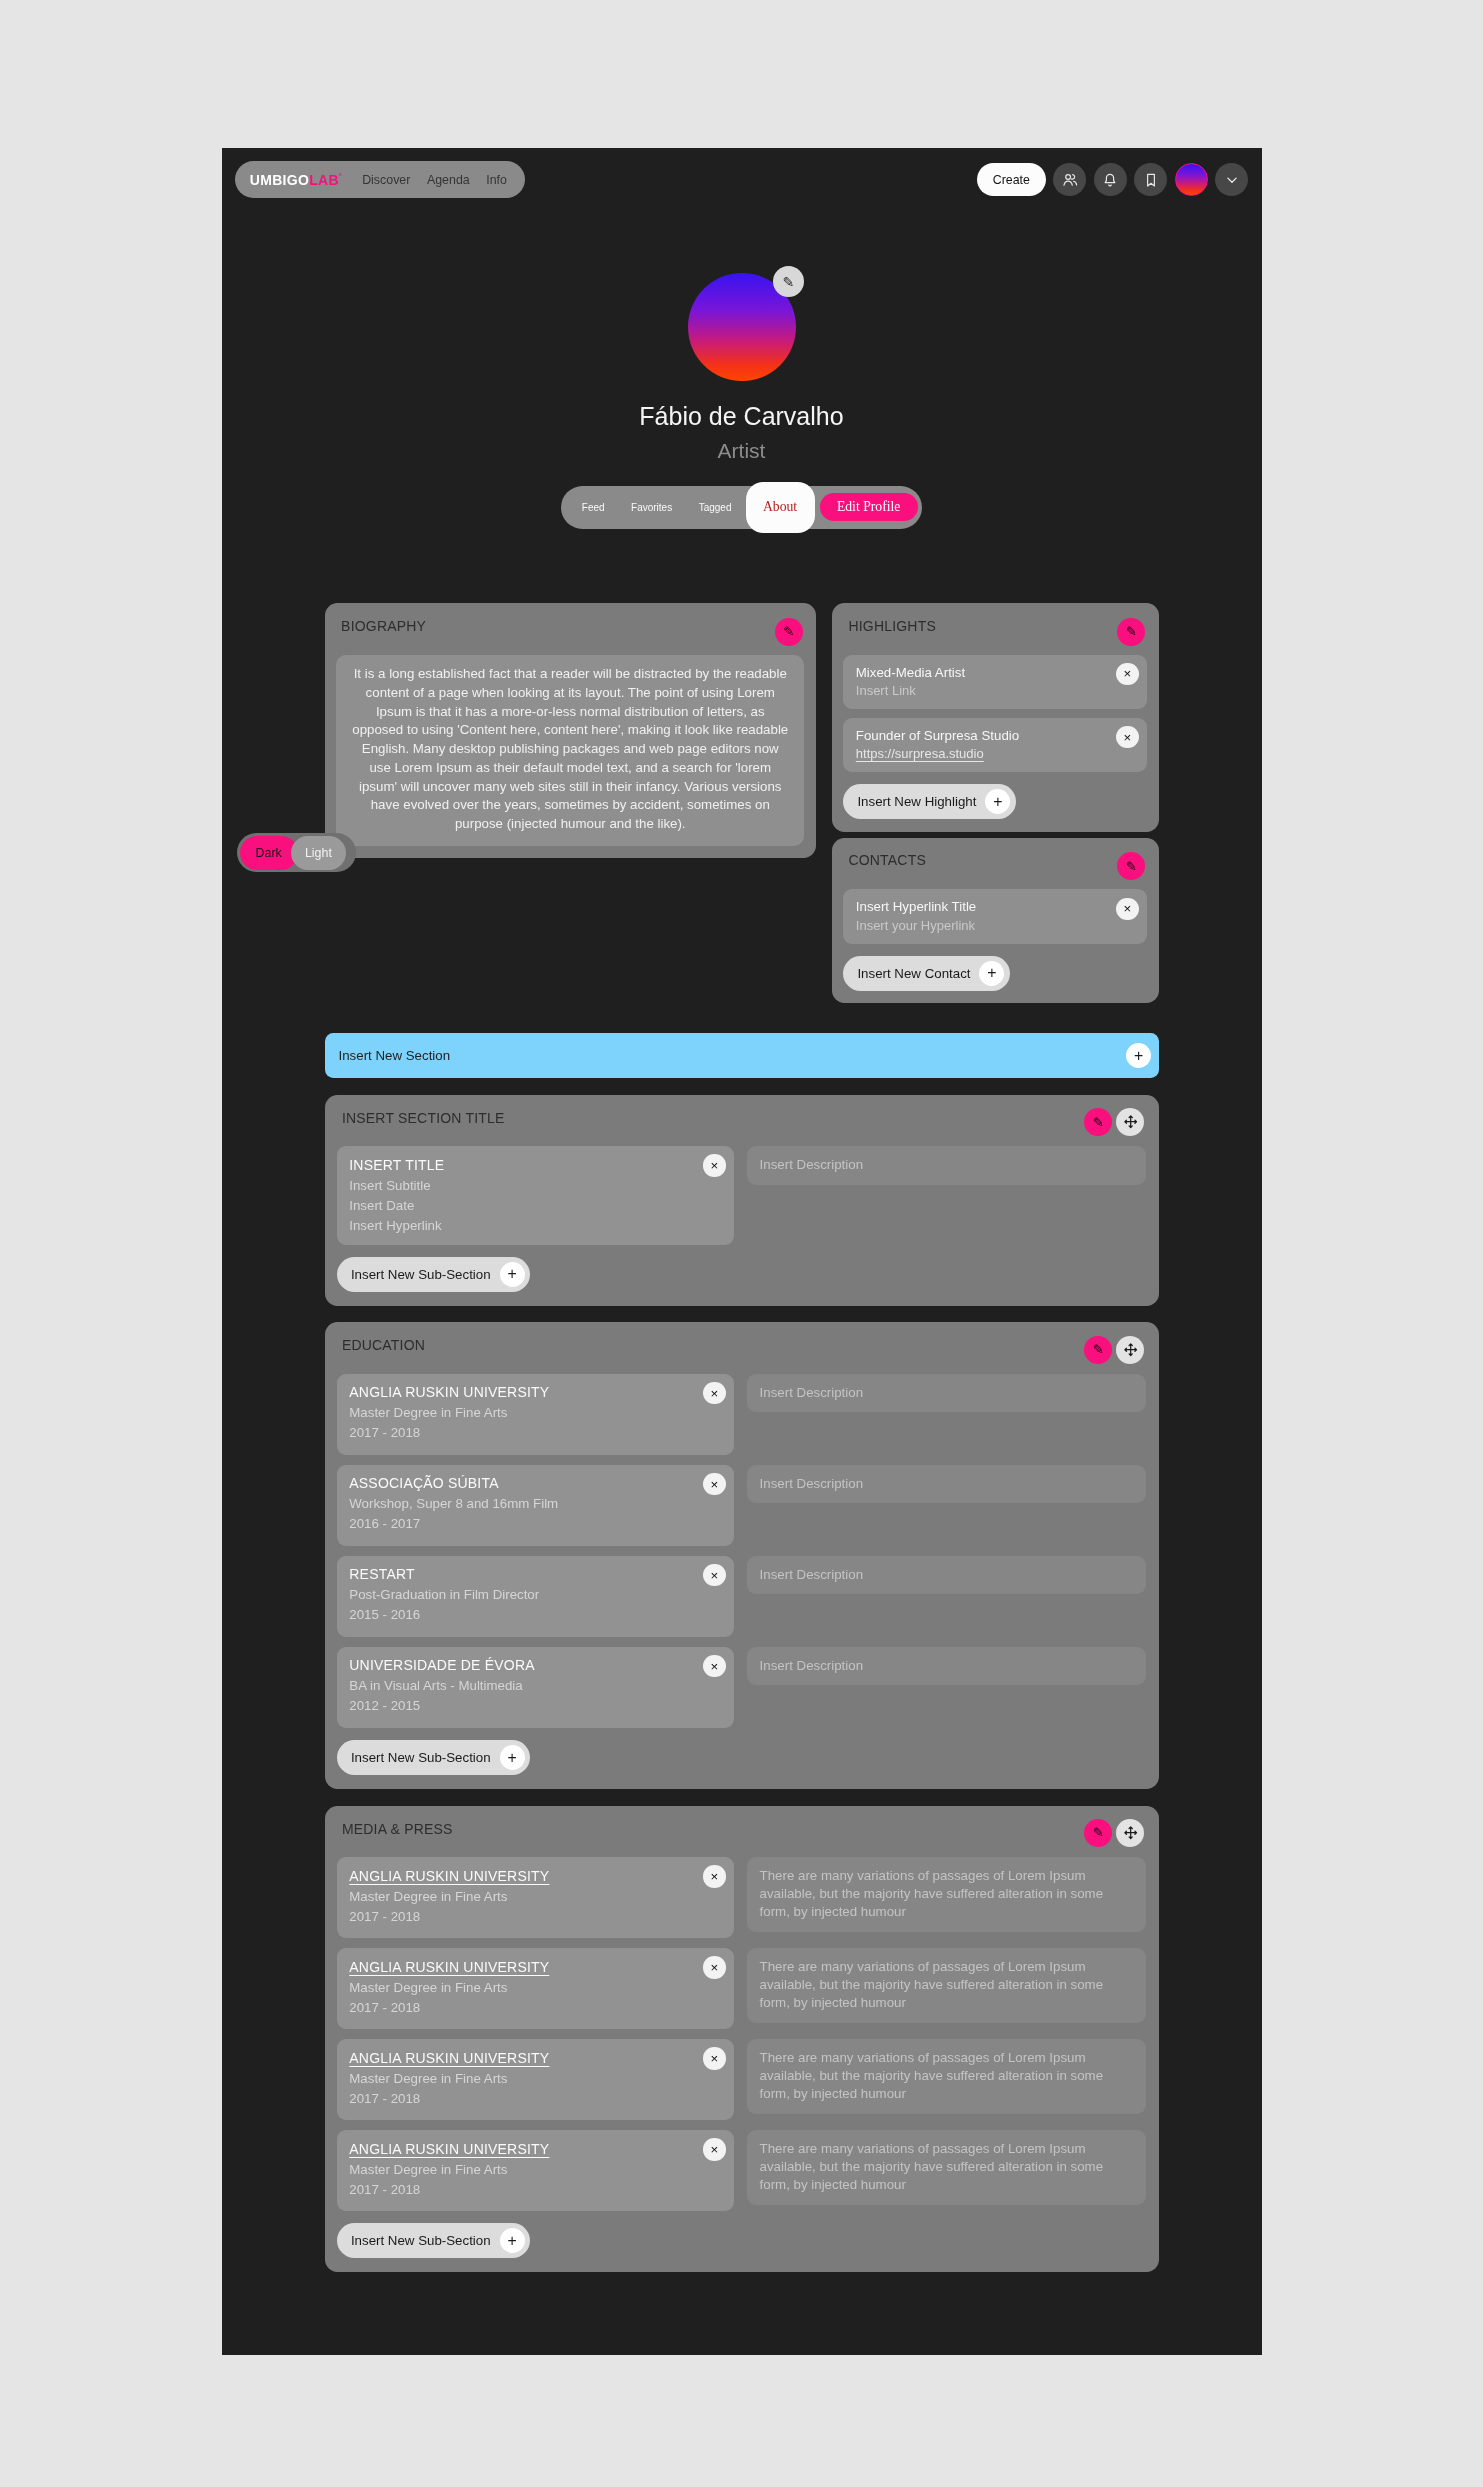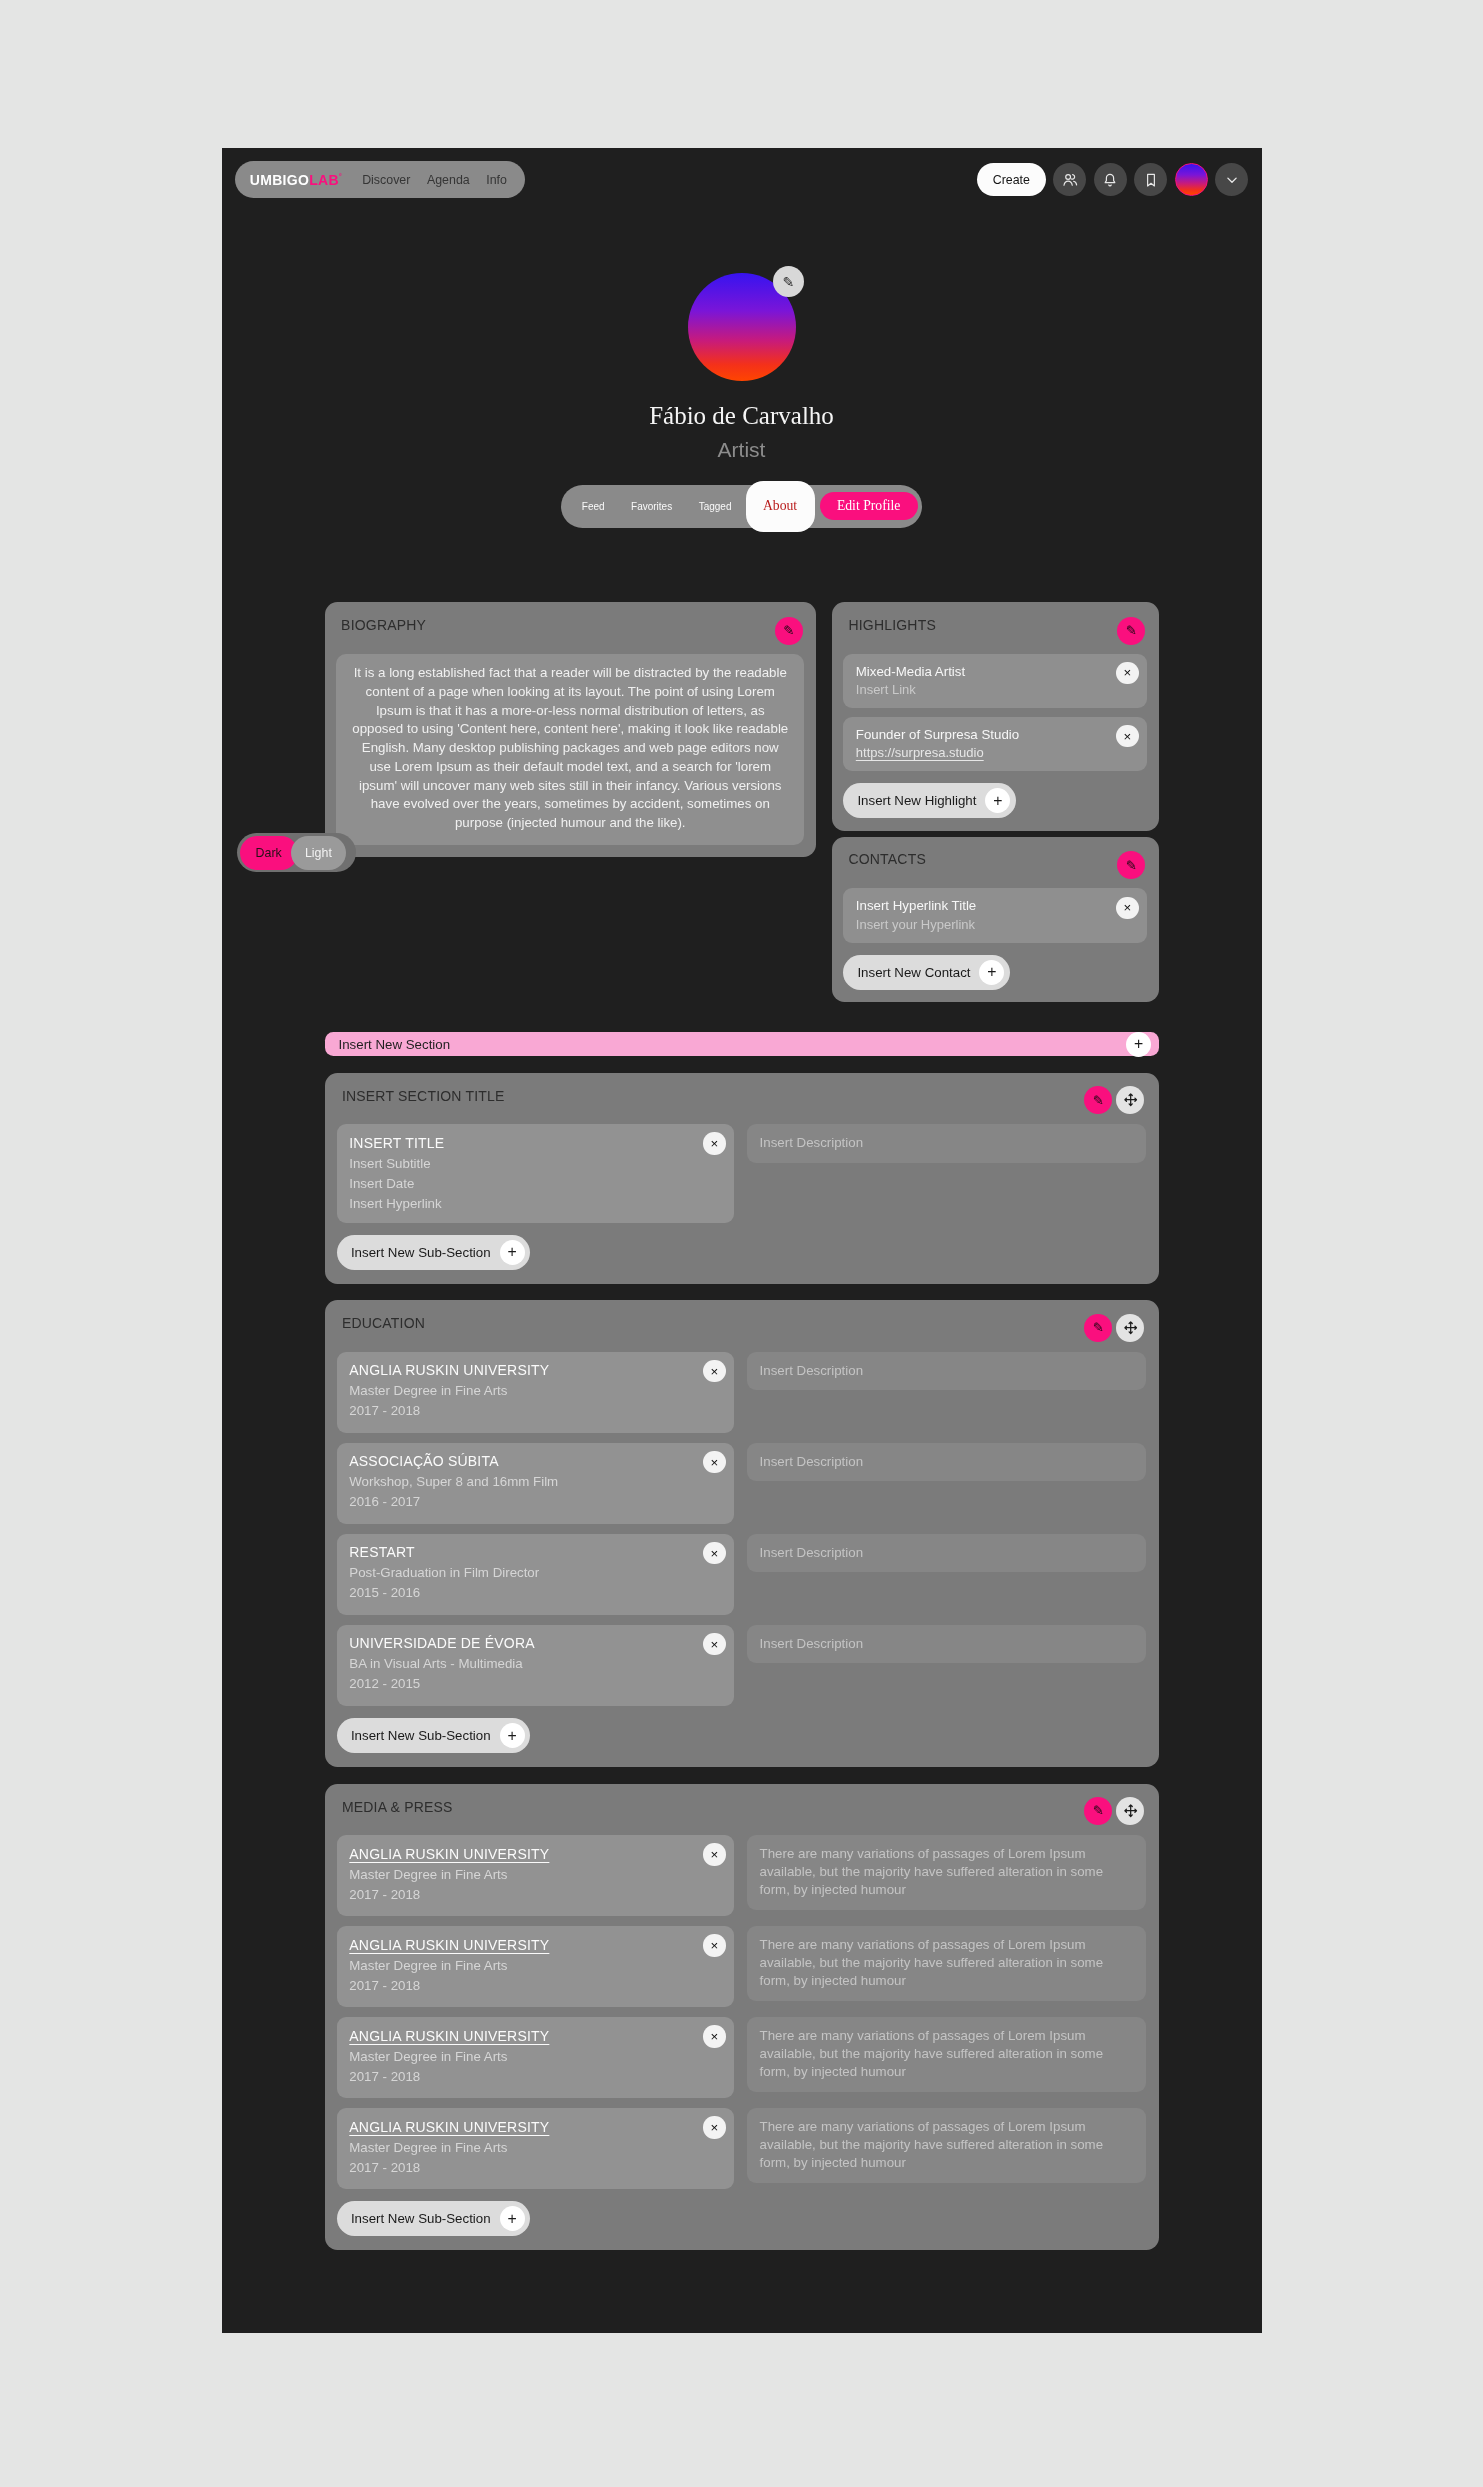--- a/index.html
+++ b/index.html
@@ -27,21 +27,21 @@
     background:linear-gradient(180deg,#3713F0 0%,#7A15D8 35%,#C61A7E 62%,#F43119 85%,#FF4500 100%); }
 
   
   .profile-head { display:flex; flex-direction:column; align-items:center; margin-top:61px; }
   .avatar-wrap { position:relative; width:108px; height:108px; }
   .avatar-big { width:108px; height:108px; border-radius:50%;
     background:linear-gradient(180deg,#3713F0 0%,#7A15D8 35%,#C61A7E 62%,#F43119 85%,#FF4500 100%); }
   .avatar-edit { position:absolute; top:-6.6px; right:-8.3px; width:31px; height:31px;
     border-radius:50%; background:#D8D8D8; border:none; cursor:pointer;
     font-size:14px; color:#1D1D1D; display:flex; align-items:center; justify-content:center; }
-  .profile-name { margin-top:21.6px; font-size:25px; font-weight:500; color:#F5F5F5;font-family:Liberation Serif, serif; }
+  .profile-name { margin-top:21.6px; font-size:25px; font-weight:500; color:#F5F5F5; }
   .profile-role { margin-top:7.5px; font-size:21px; color:#8C8C8C; }
 
   
   .tabs-row { display:flex; justify-content:center; margin-top:23px; }
   .tabs-pill { display:flex; align-items:center; background:#8A8A8A; height:43px;
     border-radius:21.6px; padding:0 4.1px 0 8.3px; gap:1.7px; }
   .tab { font-size:10px; color:#FAFAFA; padding:0 12.4px; background:none; border:none;
     cursor:pointer; font-family:inherit; height:35px; }
   .tab-active { background:#FCFCFC; color:#b91c1c; border:none; font-size:13.7px;
     height:51px; padding:0 17.4px; border-radius:17.4px; cursor:pointer; font-family:Liberation Serif, serif; }
@@ -83,22 +83,22 @@
 
   
   .theme-toggle { position:absolute; top:685px; left:15.8px; display:flex; align-items:center;
     background:#707070; border-radius:20px; height:39px; padding:2.5px 10px 2.5px 2.5px; z-index:5; }
   .toggle-dark { background:#FA0F7E; color:#251016; border:none; border-radius:17.4px;
     height:34px; padding:0 15.8px; font-size:12.4px; cursor:pointer; font-family:inherit; }
   .toggle-light { background:#9A9A9A; color:#F2F2F2; border:none; border-radius:17.4px;
     height:34px; padding:0 14px; font-size:12.4px; cursor:pointer; font-family:inherit; margin-left:-6.6px; }
 
   
-  .insert-bar { margin-top:30px; width:100%; background:#f9a8d4; border:none; border-radius:8.3px;
-    height:24px; display:flex; align-items:center; justify-content:space-between;
+  .insert-bar { margin-top:30px; width:100%; background:#7dd3fc; border:none; border-radius:8.3px;
+    height:45px; display:flex; align-items:center; justify-content:space-between;
     padding:0 7.5px 0 14px; cursor:pointer; font-family:inherit; }
   .insert-bar-label { font-size:13.3px; color:#1F1F1F; }
 
   
   .content-section { margin-top:16.6px; background:#7B7B7B; border-radius:12.4px; padding:10.8px 12.4px 14px; }
   .entry-row { display:grid; grid-template-columns:397px 1fr; gap:13.3px; margin-top:10px; align-items:start; }
   .entry-row:first-of-type { margin-top:10.8px; }
   .entry-card { position:relative; background:#929292; border-radius:9px; padding:10.8px 40px 11.6px 12.4px;
     min-height:81px; cursor:default; }
   .entry-title { font-size:14px; color:#FBFBFB; font-weight:500; letter-spacing:0.2px; }

